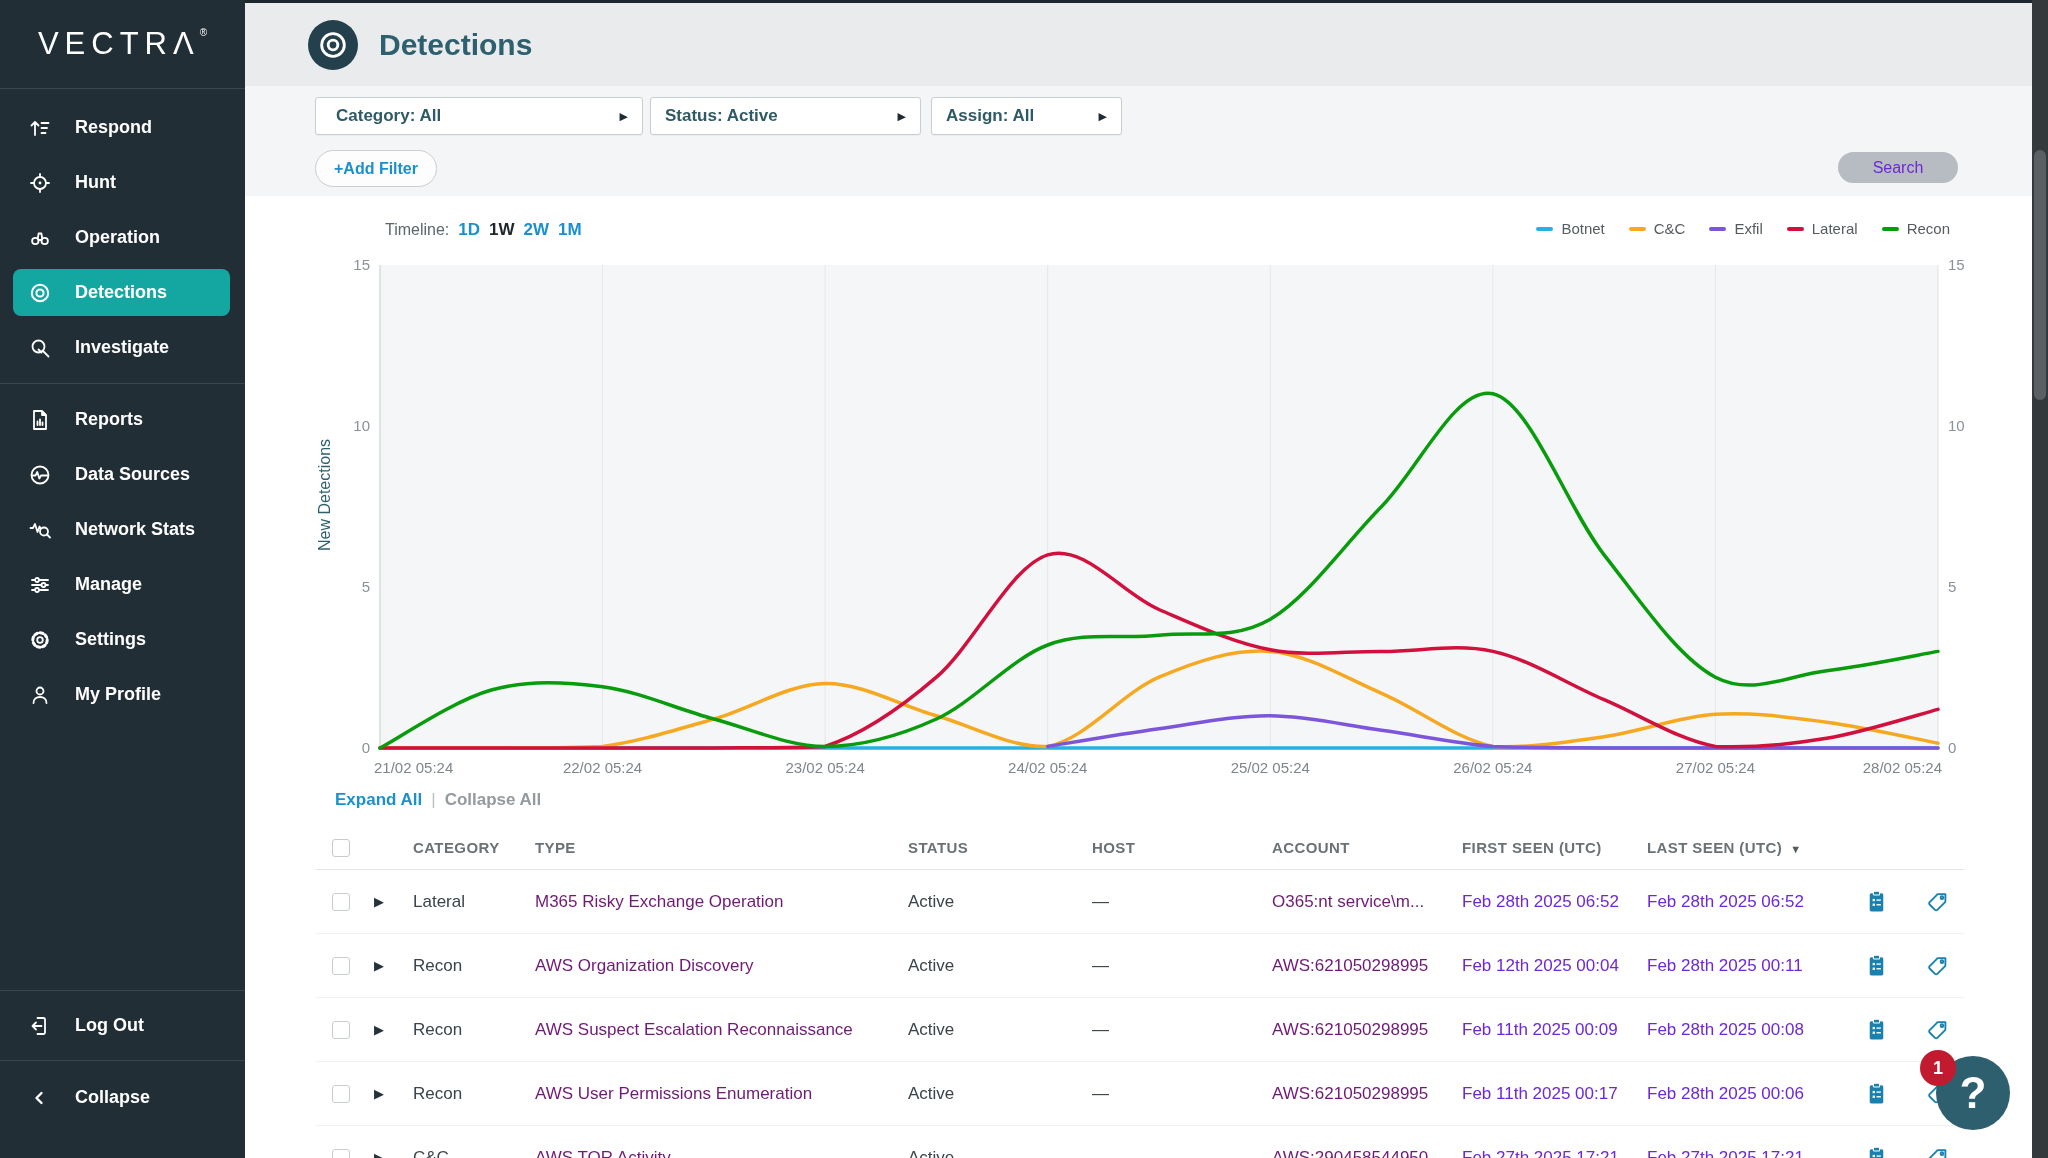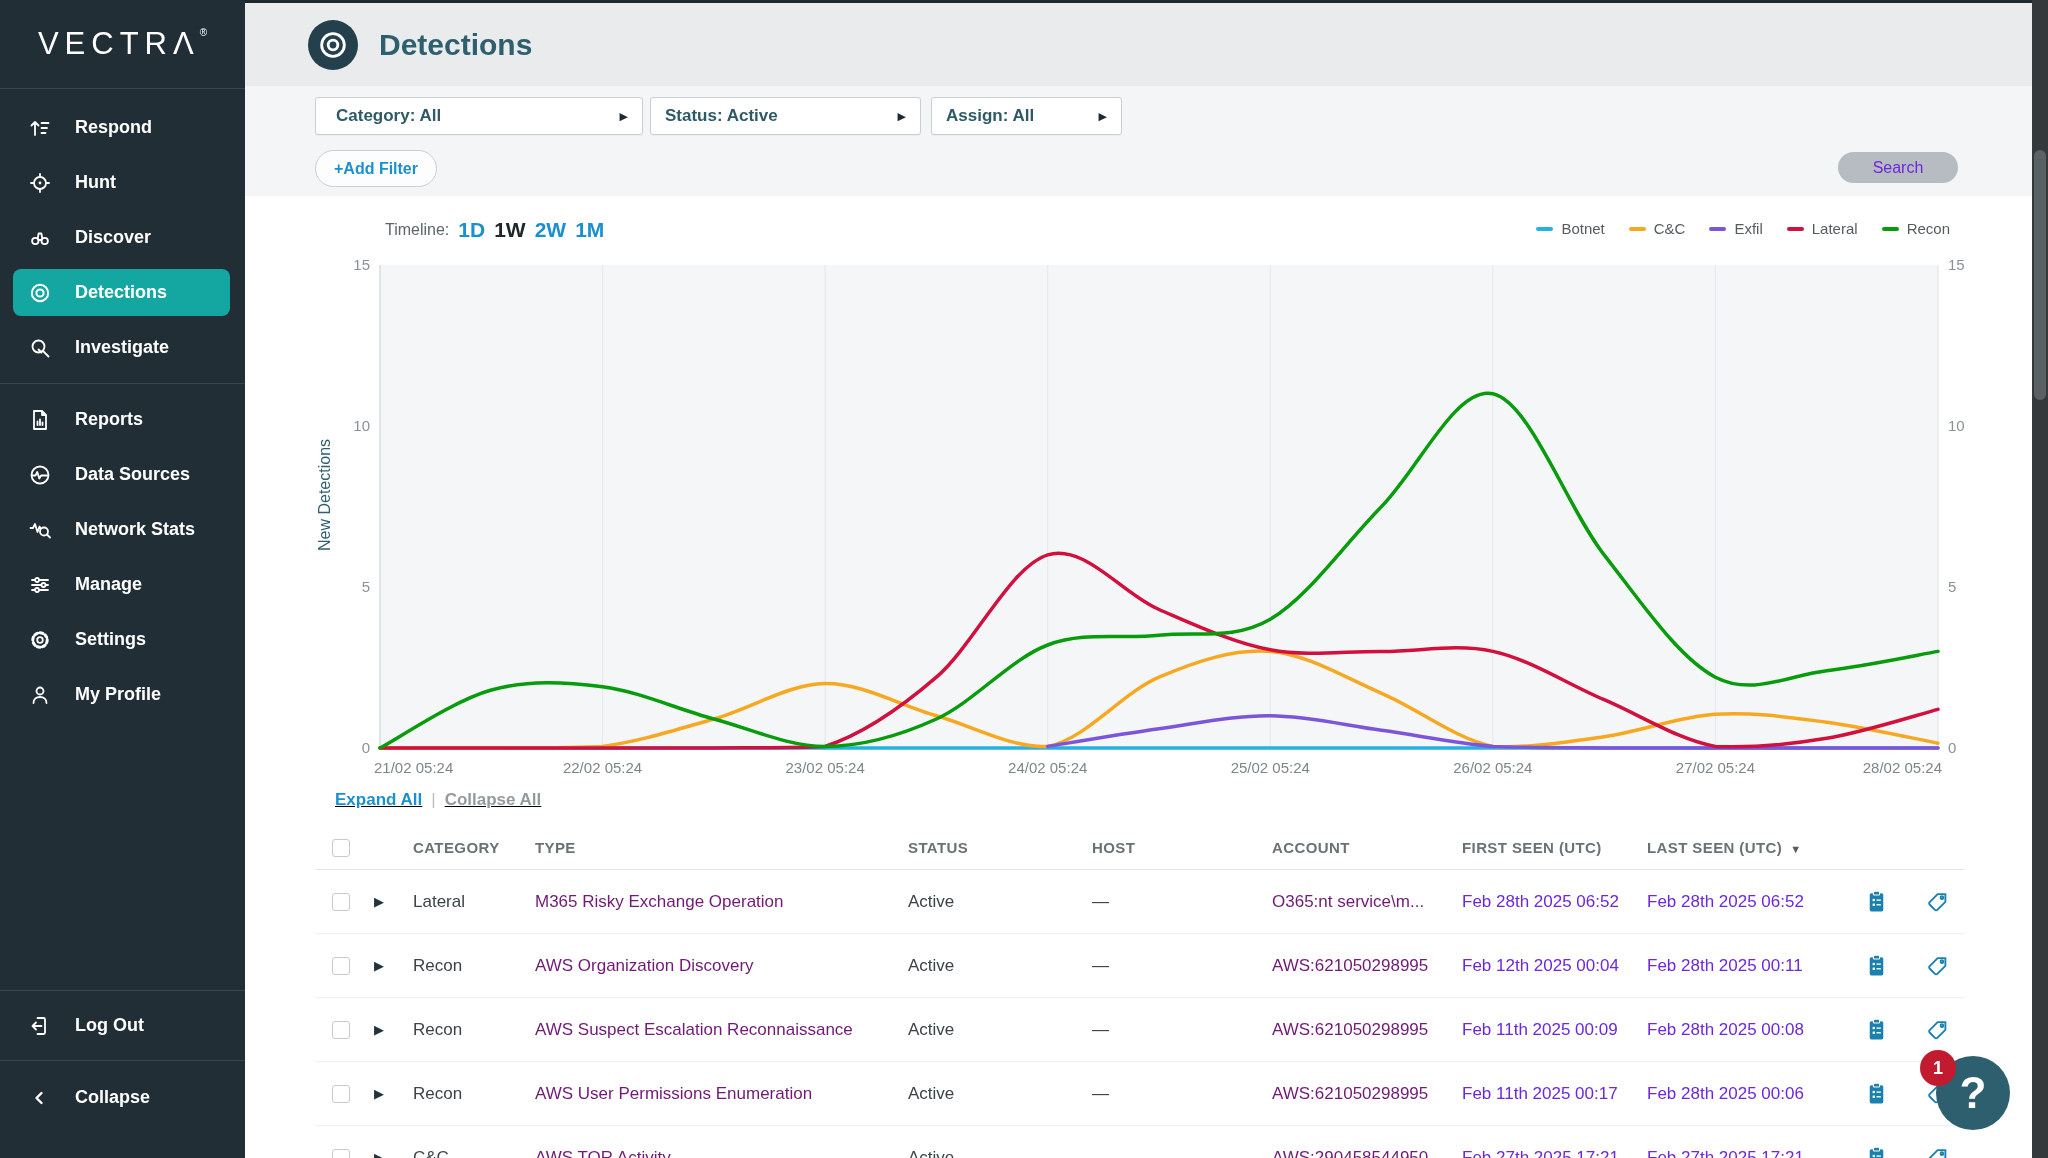--- a/index.html
+++ b/index.html
@@ -33,30 +33,30 @@
   .dropdown .darrow{font-size:11px;color:#1c2b33;margin-left:12px;}
   #dd-category{left:70px;width:328px;padding-left:20px;}
   #dd-status{left:405px;width:271px;}
   #dd-assign{left:686px;width:191px;gap:12px;}
   #add-filter{position:absolute;left:70px;top:64px;width:122px;height:37px;border:1px solid #c9ced1;border-radius:19px;background:#fdfdfd;color:#1a90ce;font-size:16px;font-weight:600;display:flex;align-items:center;justify-content:center;cursor:pointer;}
   #search-btn{position:absolute;right:90px;top:66px;width:120px;height:31px;border-radius:16px;background:#b6bcc1;color:#6d28d9;font-size:16px;display:flex;align-items:center;justify-content:center;cursor:pointer;}
 
   
   #chart-card{position:absolute;left:245px;top:196px;width:1787px;height:600px;background:#fff;}
   #timeline{position:absolute;left:385px;top:218px;height:24px;display:flex;align-items:center;font-size:16px;color:#5c666b;}
-  #timeline .tl-opt{font-weight:700;color:#1a90ce;margin-left:9px;cursor:pointer;font-size:21px;}
+  #timeline .tl-opt{font-weight:700;color:#1a90ce;margin-left:9px;cursor:pointer;font-size:17px;}
   #timeline .tl-opt.selected{color:#20272b;cursor:default;}
   #chart-legend{position:absolute;right:98px;top:220px;display:flex;align-items:center;gap:24px;}
   .legend-item{display:flex;align-items:center;gap:8px;font-size:15px;color:#555c60;cursor:pointer;}
   .legend-dash{width:17px;height:4px;border-radius:2px;display:inline-block;}
   #chart-svg-wrap{position:absolute;left:300px;top:196px;width:1700px;height:600px;}
   #y-axis-title{position:absolute;left:314px;top:395px;width:22px;height:200px;display:flex;align-items:center;justify-content:center;writing-mode:vertical-rl;transform:rotate(180deg);font-size:16px;color:#2e5f6e;}
 
   
-  #expand-row{position:absolute;left:335px;top:790px;font-size:17px;display:flex;gap:9px;align-items:center;text-decoration:underline;}
+  #expand-row{position:absolute;left:335px;top:790px;font-size:17px;display:flex;gap:9px;align-items:center;}
   #expand-all{color:#1a90ce;font-weight:700;cursor:pointer;}
   #expand-row .sep{color:#b9bec1;}
   #collapse-all{color:#949a9e;font-weight:600;cursor:pointer;}
 
   
   #table{position:absolute;left:316px;top:826px;width:1648px;}
   .trow{display:grid;grid-template-columns:52px 45px 122px 373px 184px 180px 190px 185px 200px 1fr;align-items:center;}
   #thead{height:44px;border-bottom:1px solid #e2e6e8;}
   #thead .th{font-size:15px;font-weight:700;color:#6a7276;letter-spacing:.4px;}
   .data-row{height:64px;border-bottom:1px solid #eef1f2;font-size:17px;color:#3a4449;}
@@ -103,21 +103,21 @@
       <span class="nlabel">Respond</span>
     </div>
     <div class="nav-item" style="top:210px">
       <span class="nicon">
         <svg width="24" height="24" viewBox="0 0 24 24">
             <circle cx="7.3" cy="15" r="3.2"></circle>
             <circle cx="16.7" cy="15" r="3.2"></circle>
             <path d="M9.7 12.6 10.6 7.5h2.8l.9 5.1M10.6 14h2.8"></path>
           </svg>
       </span>
-      <span class="nlabel">Discover</span>
+      <span class="nlabel">Operation</span>
     </div>
     <div class="nav-item active" style="top:265px">
       <span class="nicon">
         <svg width="24" height="24" viewBox="0 0 24 24">
             <circle cx="12" cy="12" r="8.2" stroke-width="2"></circle>
             <circle cx="12" cy="12" r="3.6" stroke-width="2"></circle>
           </svg>
       </span>
       <span class="nlabel">Detections</span>
     </div>

